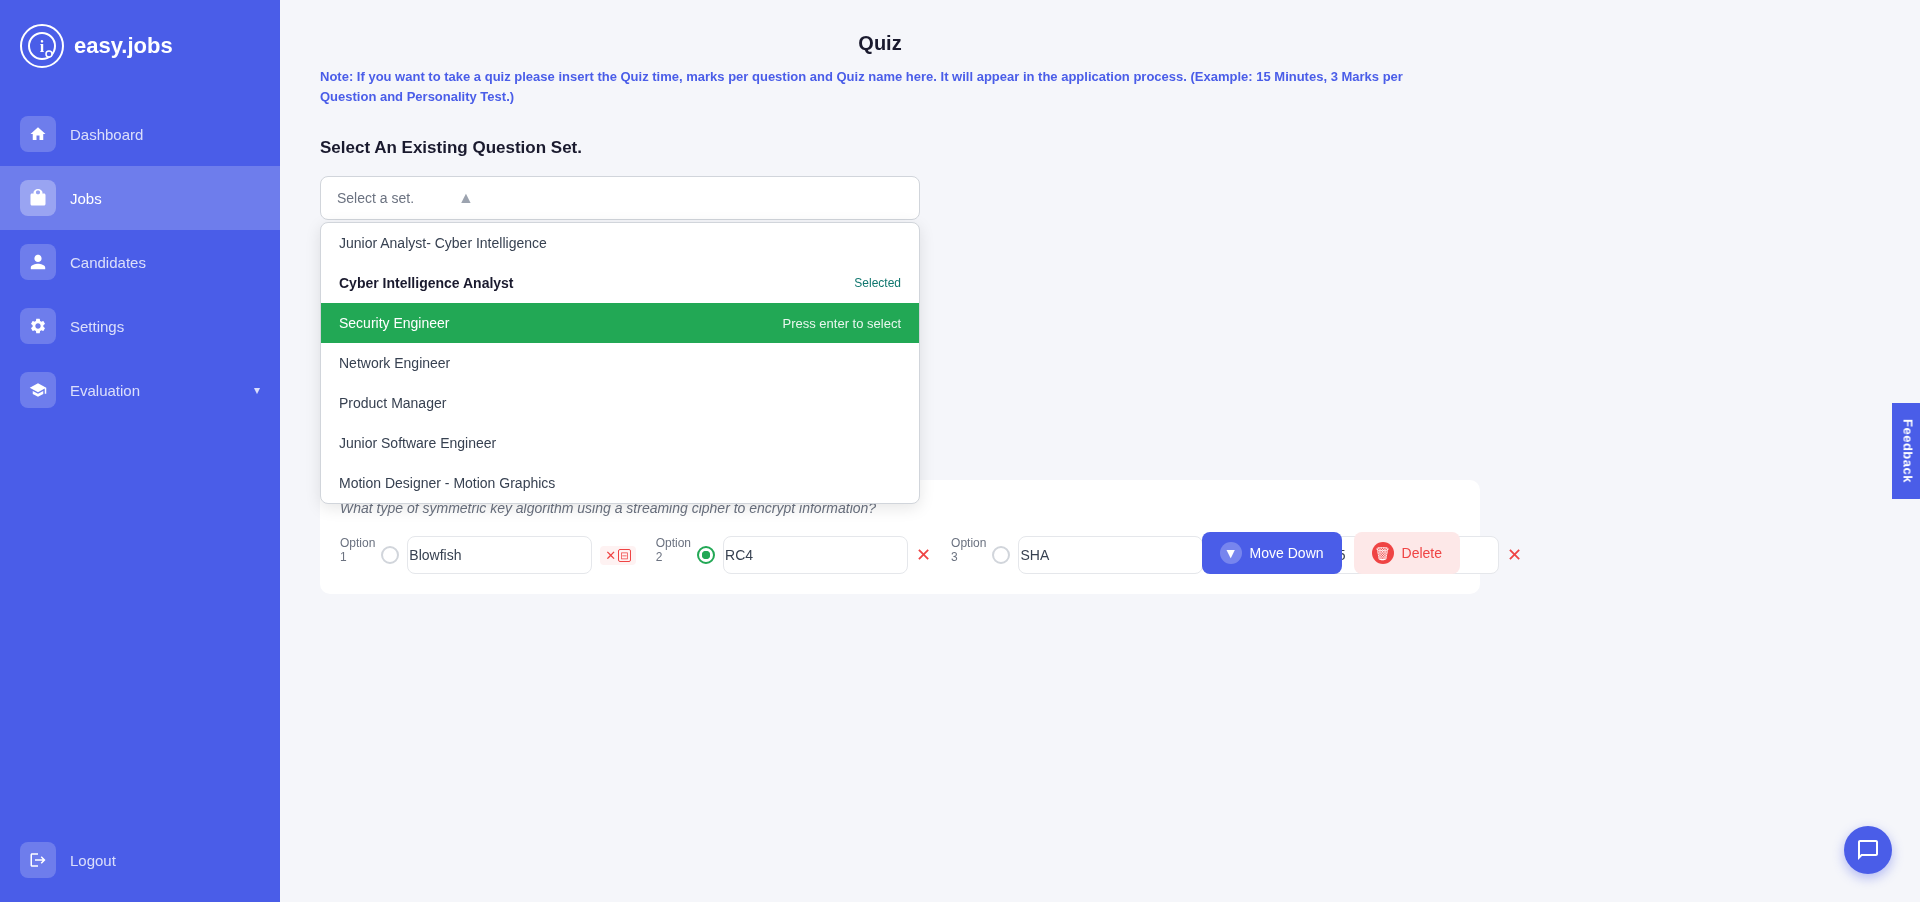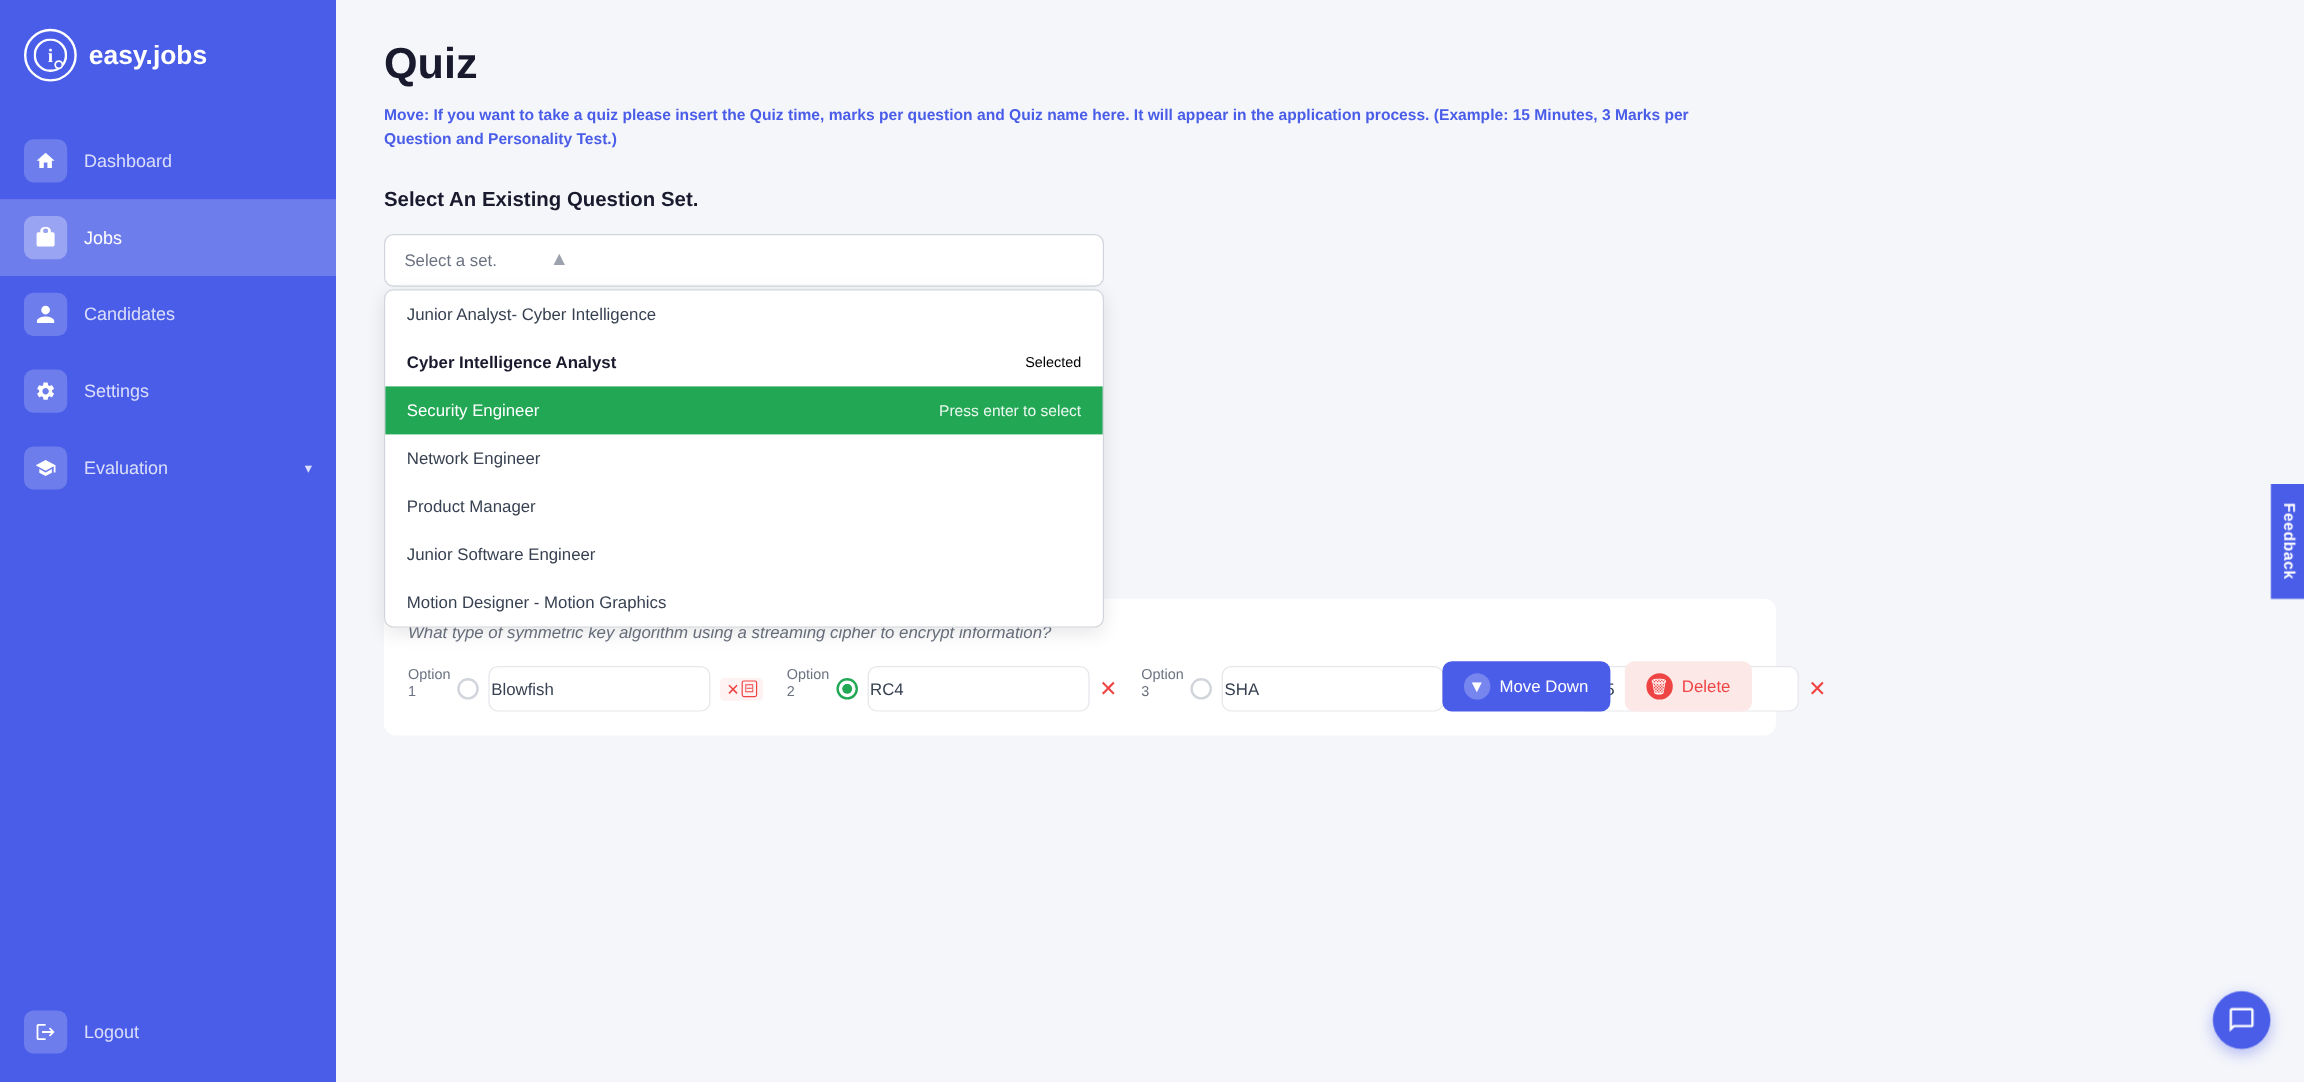--- a/index.html
+++ b/index.html
@@ -89,24 +89,25 @@
       overflow-y: auto;
       position: relative;
     }
 
     .content {
       padding: 32px 40px;
       max-width: 1200px;
     }
 
     .page-title {
-      font-size: 36px;
+      font-size: 20px;
       font-weight: 700;
       color: #1a1a2e;
       margin-bottom: 12px;
+      text-align: center;
     }
 
     .note-text {
       font-size: 13px;
       color: #4a5de8;
       margin-bottom: 32px;
       line-height: 1.5;
     }
     .note-text span { font-weight: 600; }
 
@@ -156,21 +157,21 @@
       display: flex;
       align-items: center;
       justify-content: space-between;
     }
     .dropdown-item.selected-item {
       font-weight: 600;
       color: #1a1a2e;
     }
     .dropdown-item.selected-item .selected-badge {
       font-size: 12px;
-      color: #000000;
+      color: #0f766e;
       font-weight: 400;
       margin-left: 24px;
     }
     .dropdown-item.highlighted {
       background: #22a855;
       color: white;
     }
     .dropdown-item.highlighted .press-enter {
       font-size: 13px;
       color: rgba(255,255,255,0.9);
@@ -399,21 +400,21 @@
         </svg>
     </div>
     <span>Logout</span>
   </div>
 </div>
 
 <div class="main">
   <div class="content">
     <h1 class="page-title">Quiz</h1>
     <p class="note-text">
-      <span style="font-weight:700;">Move:</span>
+      <span style="font-weight:700;">Note:</span>
       <span> If you want to take a quiz please insert the Quiz time, marks per question and Quiz name here. It will appear in the application process. (Example: 15 Minutes, 3 Marks per Question and Personality Test.)</span>
     </p>
 
     <h2 class="section-title">Select An Existing Question Set.</h2>
 
     <div class="dropdown-container">
       <div class="dropdown-trigger">
         <span>Select a set.</span>
         <span style="font-size:16px;color:#9ca3af;">▲</span>
       </div>

